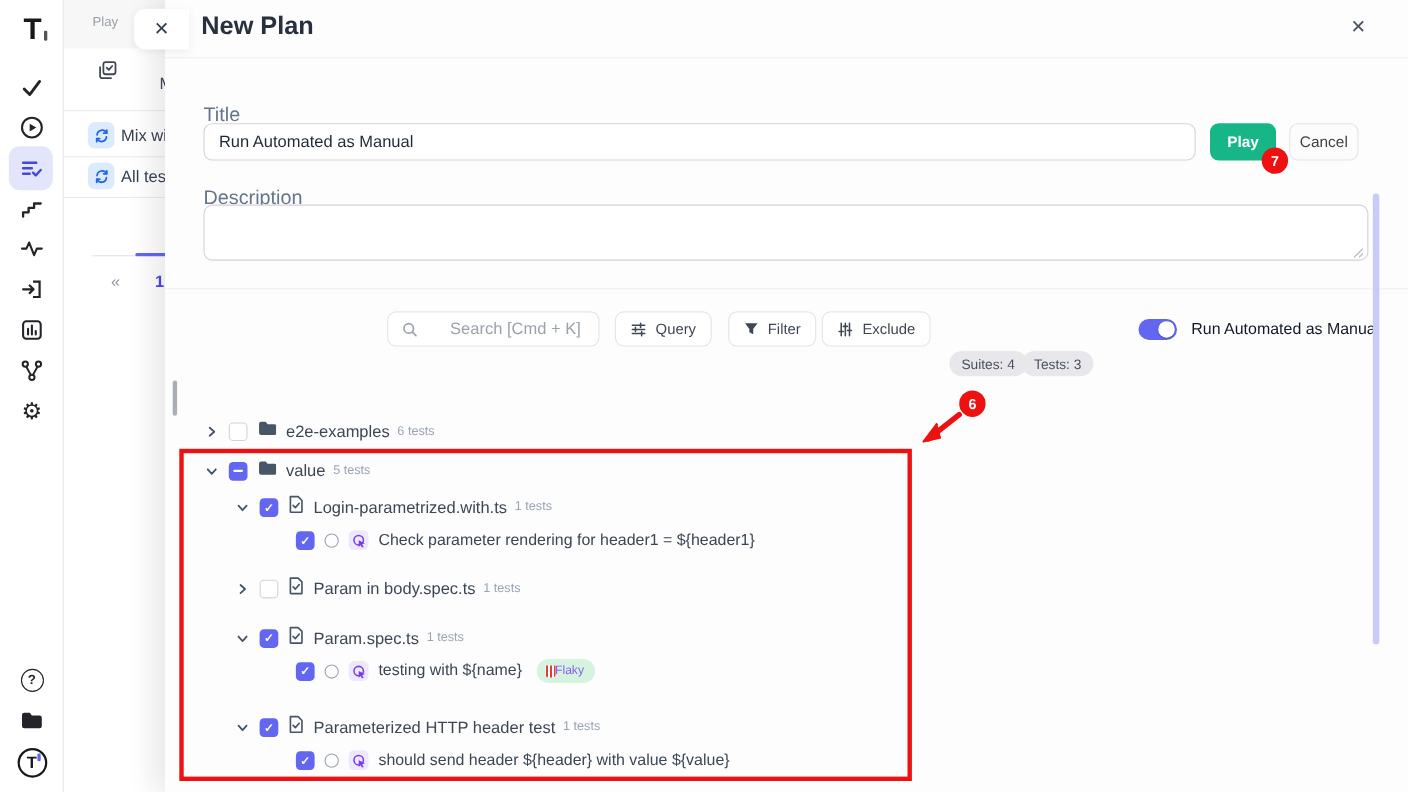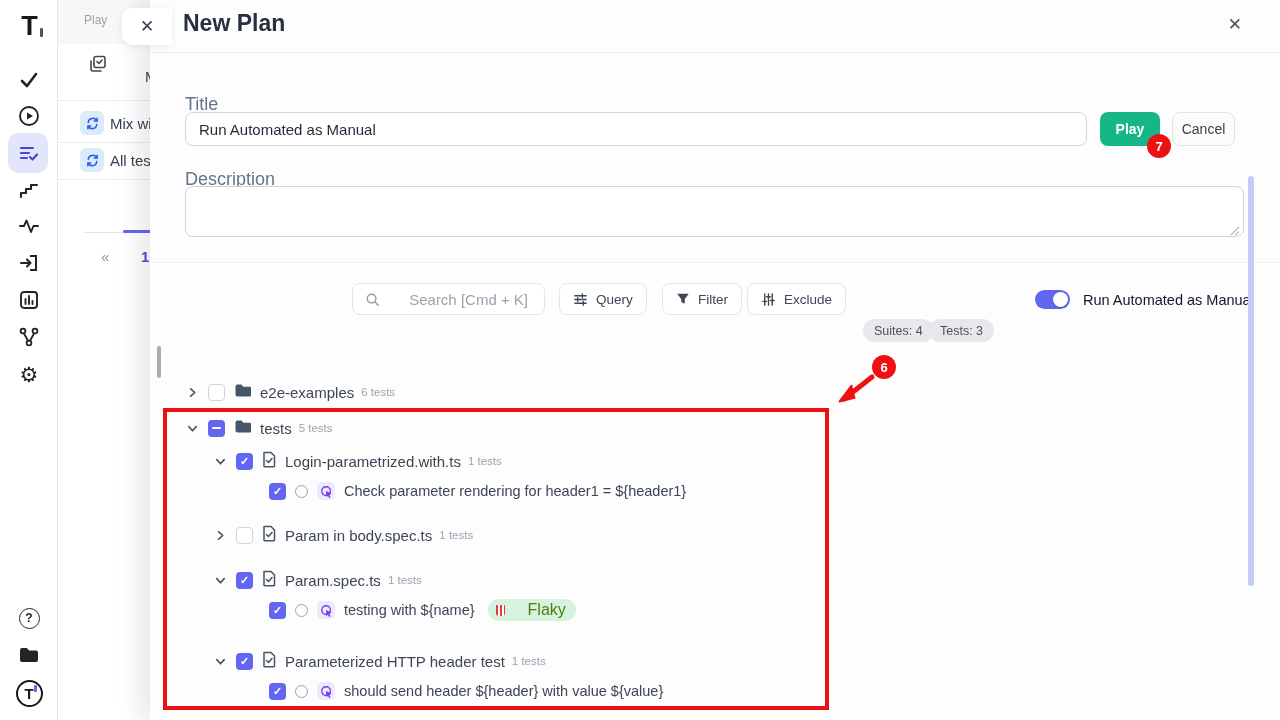--- a/index.html
+++ b/index.html
@@ -99,22 +99,22 @@
   .cb.ck  { background:#6366f1; color:#fff; font-size:11px; font-weight:700; }
   .cb.ck::after { content:"✓"; }
   .cb.ind { background:#6366f1; }
   .cb.ind::after { content:""; width:9px; height:2.5px; background:#fff; border-radius:1px; }
   .tlabel { font-size:15px; color:#3c4654; white-space:nowrap; }
   .tlabel.test { font-size:14.5px; }
   .tcount { font-size:11.5px; color:#9aa4b2; margin-left:-2px; white-space:nowrap; }
   .circ { width:13px; height:13px; border:1.5px solid #9ca3af; border-radius:50%; flex:0 0 auto;}
   .auto-ic { width:18px; height:18px; background:#ece9fd; border-radius:5px; display:flex;
              align-items:center; justify-content:center; flex:0 0 auto;}
-  .flaky { display:flex; align-items:center; gap:23px; background:#d6f3e0; border-radius:999px;
-           height:22px; padding:0 10px 0 8px; font-size:16px; color:#4d7c0f; margin-left:4px;}
+  .flaky { display:flex; align-items:center; gap:0; background:#d6f3e0; border-radius:999px;
+           height:22px; padding:0 10px 0 8px; font-size:11px; color:#8b5cf6; margin-left:4px;}
   .popcorn { width:9px; height:11px; border-radius:1px 1px 3px 3px;
              background:repeating-linear-gradient(90deg,#e23b3b 0 2px,#fff 2px 4px); }
 
   
   .hl-box { position:absolute; left:13px; top:408px; width:666px; height:302px;
             border:4px solid #ee1111; z-index:50; pointer-events:none; }
   .ann-badge { position:absolute; width:24px; height:24px; background:#ee1111; border-radius:50%;
                color:#fff; font-size:13px; font-weight:700; display:flex; align-items:center;
                justify-content:center; z-index:60; }
   .ann6 { left:722px; top:355px; }
@@ -340,21 +340,21 @@
     <div class="trow" style="left:36px; top:416px">
       <span class="chev">
           <svg width="11" height="11" viewBox="0 0 12 12">
             <path d="M2 4 l4 4.5 L10 4" fill="none" stroke="#475569" stroke-width="1.8" stroke-linecap="round" stroke-linejoin="round"></path>
           </svg>
         </span>
       <span class="cb ind"></span>
       <span><svg width="17" height="15" viewBox="0 0 17 15">
             <path d="M1.5 3.5 q0-2 2-2 h4 l1.8 2.2 h6.2 q2 0 2 2 V11.5 q0 2-2 2 h-12 q-2 0-2-2 Z" fill="#475569"></path>
           </svg></span>
-      <span class="tlabel">tests</span>
+      <span class="tlabel">value</span>
       <span class="tcount">5 tests</span>
     </div>
 
     <div class="trow" style="left:64px; top:449px">
       <span class="chev">
           <svg width="11" height="11" viewBox="0 0 12 12">
             <path d="M2 4 l4 4.5 L10 4" fill="none" stroke="#475569" stroke-width="1.8" stroke-linecap="round" stroke-linejoin="round"></path>
           </svg>
         </span>
       <span class="cb ck"></span>

